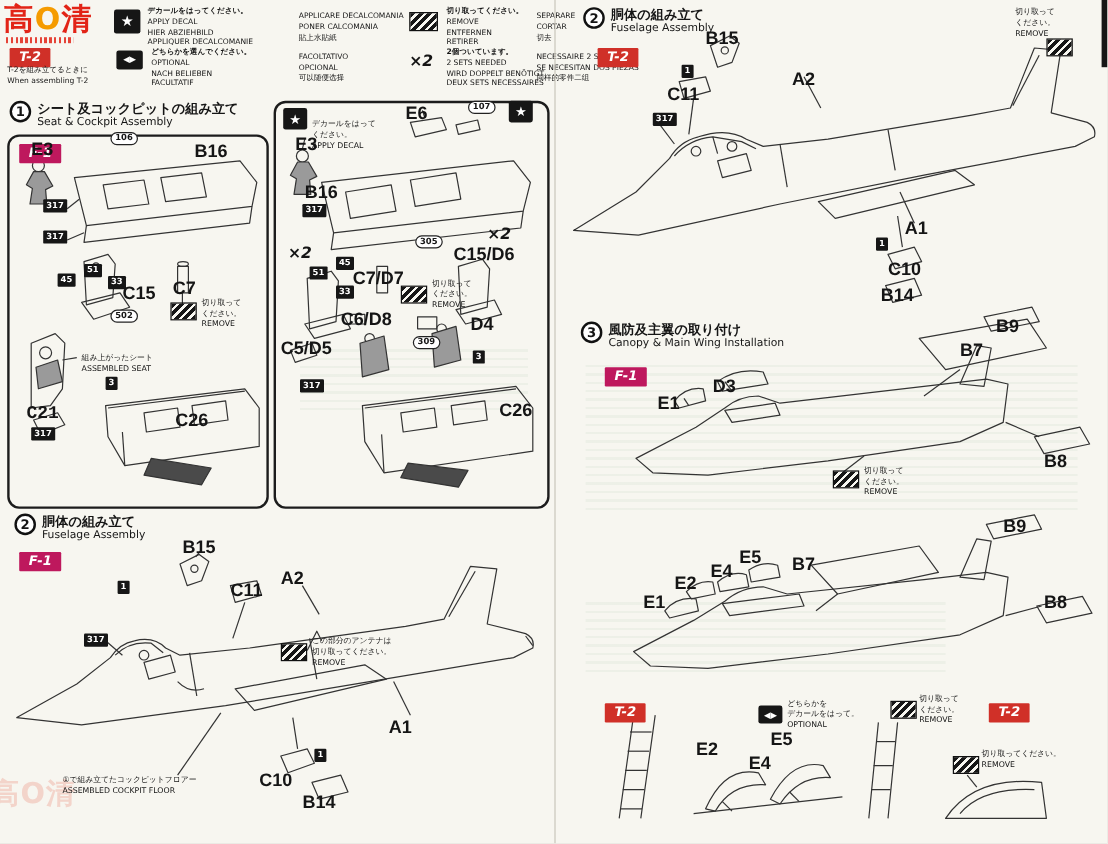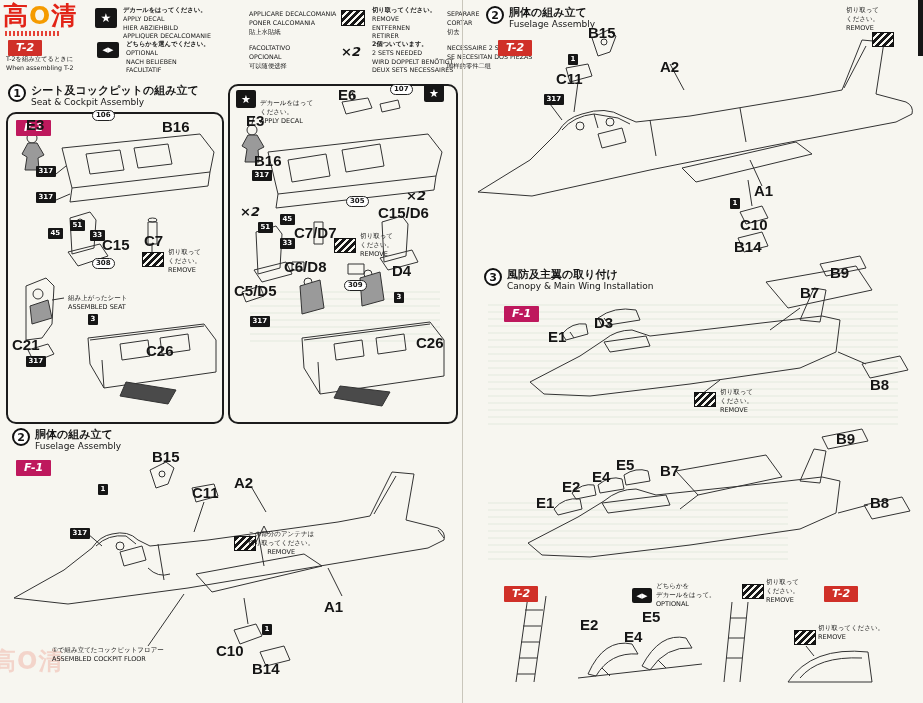--- a/index.html
+++ b/index.html
@@ -298,34 +298,34 @@
   <div id="labels" class="abs" style="left:0;top:0;width:923px;height:703px;pointer-events:none">
       <div class="lbl-part" style="left: 26px; top: 116px;">E3</div>
       <div class="lbl-pill" style="left: 92px; top: 110px;">106</div>
       <div class="lbl-part" style="left: 162px; top: 118px;">B16</div>
       <div class="lbl-sq" style="left: 36px; top: 166px;">317</div>
       <div class="lbl-sq" style="left: 36px; top: 192px;">317</div>
       <div class="lbl-sq" style="left: 48px; top: 228px;">45</div>
       <div class="lbl-sq" style="left: 70px; top: 220px;">51</div>
       <div class="lbl-sq" style="left: 90px; top: 230px;">33</div>
       <div class="lbl-part" style="left: 102px; top: 236px;">C15</div>
-      <div class="lbl-pill" style="left: 92px; top: 258px;">308</div>
+      <div class="lbl-pill" style="left: 92px; top: 258px;">502</div>
       <div class="lbl-part" style="left: 144px; top: 232px;">C7</div>
       <div class="icon-rem" style="left: 142px; top: 252px;"></div>
       <div class="lbl-note" style="left: 168px; top: 248px;">
         <div>切り取って</div>
         <div>ください。</div>
         <div>REMOVE</div>
       </div>
       <div class="lbl-note" style="left: 52px; top: 294px; padding-left: 16px;">
         <div>組み上がったシート</div>
         <div>ASSEMBLED SEAT</div>
       </div>
       <div class="lbl-sq" style="left: 88px; top: 314px;">3</div>
-      <div class="lbl-part" style="left: 12px; top: 336px;">C21</div>
+      <div class="lbl-part" style="left: 22px; top: 336px; font-family: Liberation Mono, monospace;">C21</div>
       <div class="lbl-sq" style="left: 26px; top: 356px;">317</div>
       <div class="lbl-part" style="left: 146px; top: 342px;">C26</div>
       <div class="icon-star" style="left: 236px; top: 90px;">★</div>
       <div class="lbl-note" style="left: 260px; top: 99px;">
         <div>デカールをはって</div>
         <div>ください。</div>
         <div>APPLY DECAL</div>
       </div>
       <div class="lbl-part" style="left: 246px; top: 112px;">E3</div>
       <div class="lbl-part" style="left: 338px; top: 86px;">E6</div>
@@ -353,21 +353,21 @@
       <div class="lbl-pill" style="left: 344px; top: 280px;">309</div>
       <div class="lbl-sq" style="left: 394px; top: 292px;">3</div>
       <div class="lbl-sq" style="left: 250px; top: 316px;">317</div>
       <div class="lbl-part" style="left: 416px; top: 334px;">C26</div>
       <div class="lbl-part" style="left: 152px; top: 448px;">B15</div>
       <div class="lbl-sq" style="left: 98px; top: 484px;">1</div>
       <div class="lbl-part" style="left: 192px; top: 484px;">C11</div>
       <div class="lbl-part" style="left: 234px; top: 474px;">A2</div>
       <div class="lbl-sq" style="left: 70px; top: 528px;">317</div>
       <div class="icon-rem" style="left: 234px; top: 536px;"></div>
-      <div class="lbl-note" style="left: 248px; top: 530px; text-align: center;">
+      <div class="lbl-note" style="left: 260px; top: 530px;">
         <div>この部分のアンテナは</div>
         <div>切り取ってください。</div>
         <div>REMOVE</div>
       </div>
       <div class="lbl-part" style="left: 324px; top: 598px;">A1</div>
       <div class="lbl-sq" style="left: 262px; top: 624px;">1</div>
       <div class="lbl-part" style="left: 216px; top: 642px;">C10</div>
       <div class="lbl-part" style="left: 252px; top: 660px;">B14</div>
       <div class="lbl-note" style="left: 52px; top: 646px;">
         <div>①で組み立てたコックピットフロアー</div>

